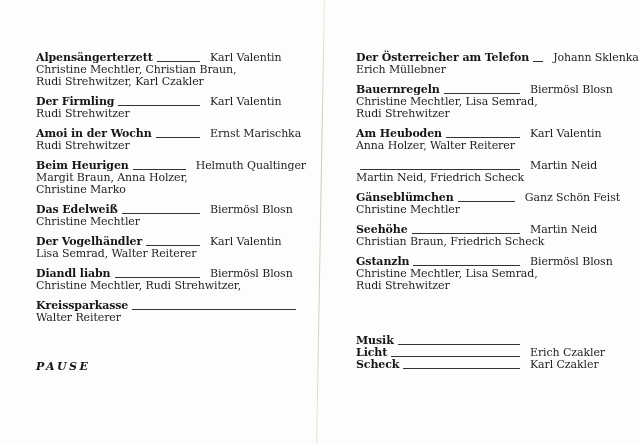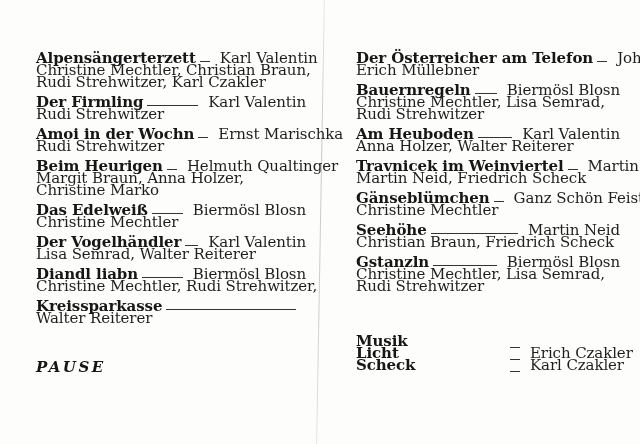--- a/index.html
+++ b/index.html
@@ -8,21 +8,21 @@
     width: 640px;
     height: 444px;
     background: #fdfdfc;
     overflow: hidden;
   }
   .page {
     position: relative;
     width: 612px;
     height: 444px;
     font-family: "DejaVu Serif", serif;
-    font-size: 15px;
+    font-size: 11px;
     line-height: 12px;
     color: #1e1e1e;
     letter-spacing: -0.1px;
   }
   .fold-line {
     position: absolute;
     left: 320px;
     top: -4px;
     width: 1px;
     height: 452px;
@@ -72,21 +72,20 @@
     position: absolute;
     left: 356px;
     top: 335px;
     width: 264px;
   }
   .credit-row { display: flex; align-items: flex-start; }
   .credit-left {
     width: 174px;
     display: flex;
     height: 12px;
-    flex-direction: column;
   }
   .credit-label {
     font-weight: bold;
     white-space: nowrap;
     color: #161616;
   }
   .credit-names { width: 90px; }
   .credit-name { white-space: nowrap; }
 </style>
 </head>
@@ -206,21 +205,20 @@
           <span class="piece-title">Am Heuboden</span>
           <span class="rule-filler"></span>
           <span class="piece-author">Karl Valentin</span>
         </div>
         <div class="performers">
           <div class="performer-line">Anna Holzer, Walter Reiterer</div>
         </div>
       </div>
       <div class="entry">
         <div class="entry-head">
-          <span class="piece-title">Travnicek im Weinviertel</span>
           <span class="rule-filler"></span>
           <span class="piece-author">Martin Neid</span>
         </div>
         <div class="performers">
           <div class="performer-line">Martin Neid, Friedrich Scheck</div>
         </div>
       </div>
       <div class="entry">
         <div class="entry-head">
           <span class="piece-title">Gänseblümchen</span>

